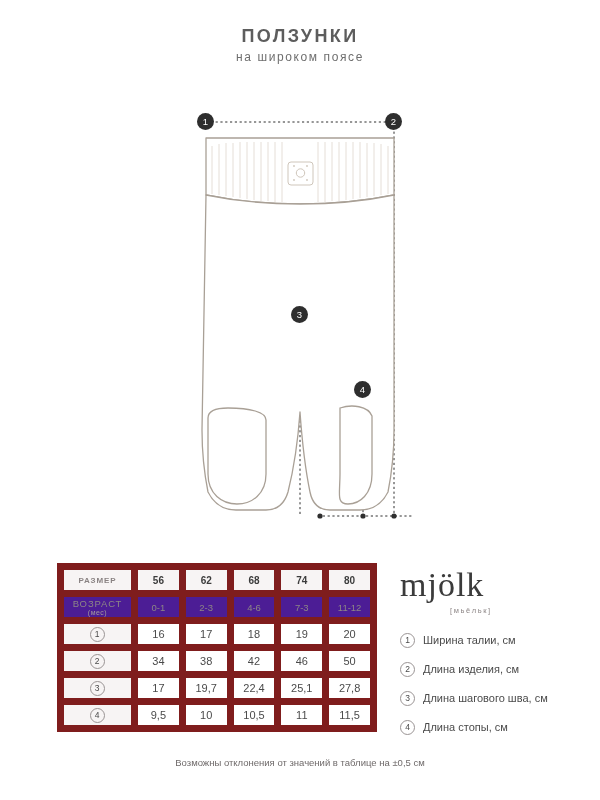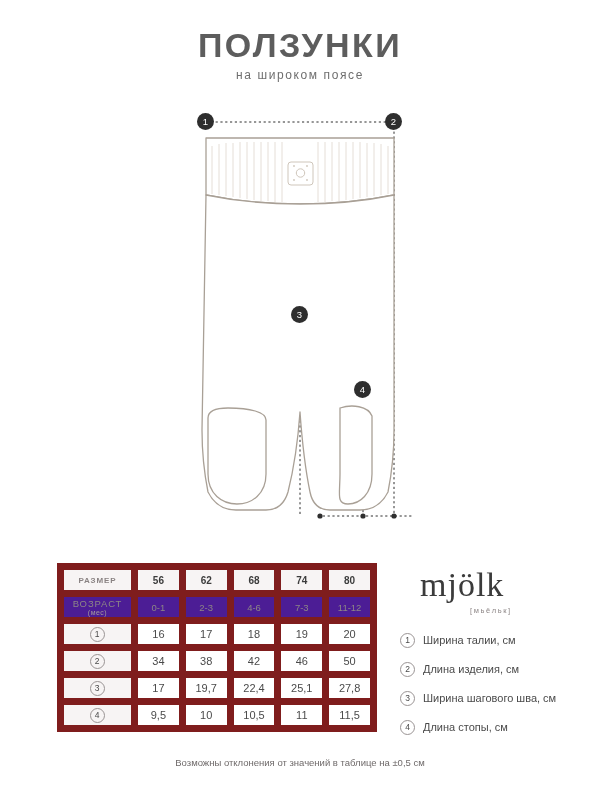--- a/index.html
+++ b/index.html
@@ -19,21 +19,21 @@
 
   
   .title-block {
     position: absolute;
     top: 26px;
     left: 0;
     width: 600px;
     text-align: center;
   }
   .title-main {
-    font-size: 34px;
+    font-size: 18px;
     letter-spacing: 2.4px;
     color: #5d5d5d;
     font-weight: bold;
     line-height: 1.15;
   }
   .title-sub {
     font-size: 12px;
     letter-spacing: 1.6px;
     color: #6e6e6e;
     font-weight: normal;
@@ -115,21 +115,21 @@
     border: 1px solid #9a9494;
     color: #4a4a4a;
     font-size: 8.5px;
     line-height: 13.5px;
     text-align: center;
   }
 
   
   .brand {
     position: absolute;
-    left: 420px;
+    left: 400px;
     top: 568px;
     width: 180px;
   }
   .brand-name {
     font-family: "Liberation Serif", serif;
     font-size: 34px;
     color: #3b3b3b;
     letter-spacing: 1px;
     line-height: 1;
   }
@@ -350,21 +350,21 @@
     <div class="legend-row">
       <span class="num-badge">1</span>
       <span class="legend-text">Ширина талии, см</span>
     </div>
     <div class="legend-row">
       <span class="num-badge">2</span>
       <span class="legend-text">Длина изделия, см</span>
     </div>
     <div class="legend-row">
       <span class="num-badge">3</span>
-      <span class="legend-text">Ширина шагового шва, см</span>
+      <span class="legend-text">Длина шагового шва, см</span>
     </div>
     <div class="legend-row">
       <span class="num-badge">4</span>
       <span class="legend-text">Длина стопы, см</span>
     </div>
   </div>
 
   <div class="footnote">Возможны отклонения от значений в таблице на ±0,5 см</div>
 
 </div>

